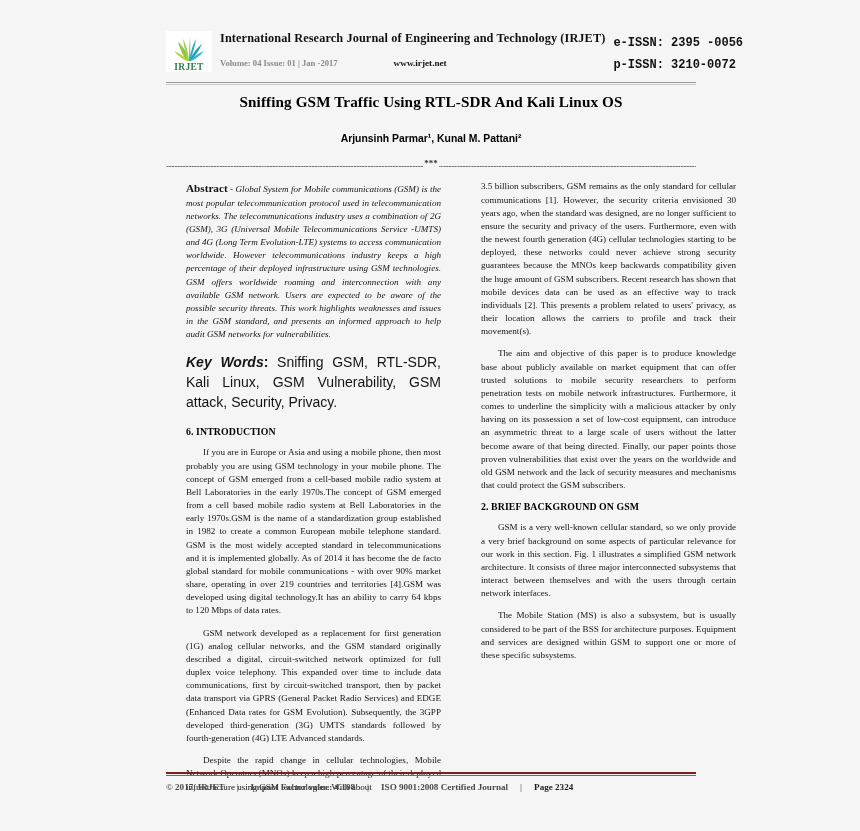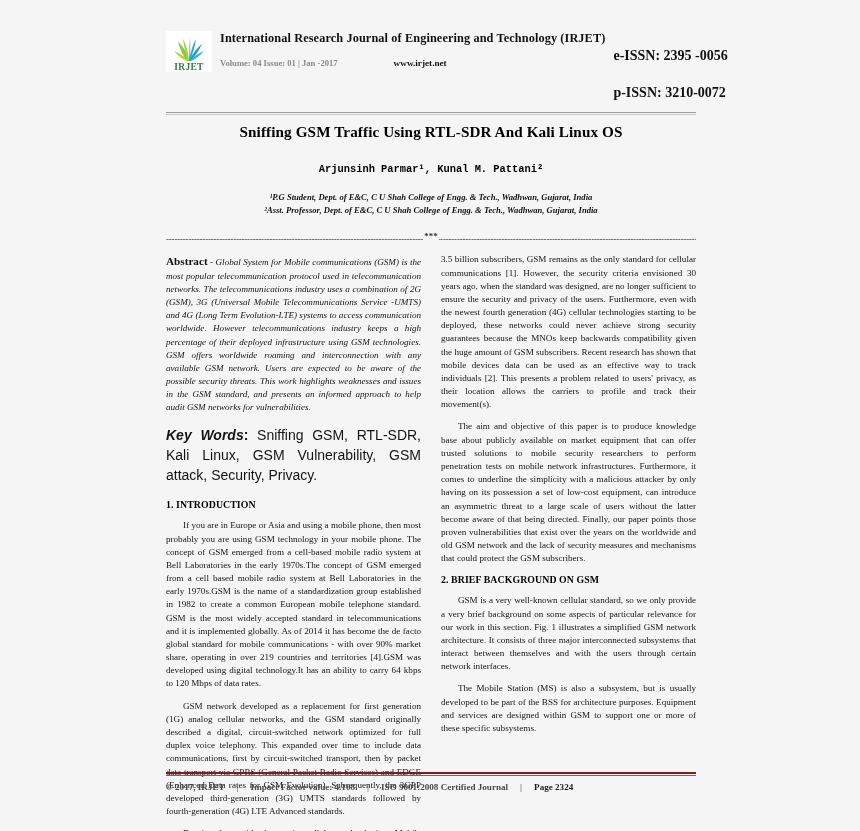--- a/index.html
+++ b/index.html
@@ -81,47 +81,46 @@
     margin-left: 56px;
     white-space: nowrap;
   }
   .issn-block {
     flex: 0 0 auto;
     text-align: left;
     padding-left: 8px;
     padding-top: 2px;
   }
   .issn {
-    font-family: Liberation Serif, serif;
-    font-weight: bold;
-    font-size: 14px;
+    font-family: Liberation Mono, monospace;
+    font-weight: bold;
+    font-size: 12px;
     color: #111;
     line-height: 1.85;
     white-space: nowrap;
-    margin-top: 11px;
   }
   .rule-gray {
     margin-top: 2px;
     border-top: 1.6px solid #9c9c9c;
     border-bottom: 1.1px solid #c9c9c9;
     height: 1px;
   }
 
   
   .title-block { text-align: center; }
   .paper-title {
     font-family: "Liberation Serif", serif;
     font-weight: bold;
     font-size: 15.2px;
     color: #000;
     margin-top: 8px;
     letter-spacing: .1px;
   }
   .authors {
-    font-family: Liberation Mono, monospace;
+    font-family: Liberation Sans, sans-serif;
     font-weight: bold;
     font-size: 10.4px;
     margin-top: 22px;
     color: #000;
   }
   .affil {
     font-family: "Liberation Serif", serif;
     font-style: italic;
     font-weight: bold;
     font-size: 8.6px;
@@ -165,20 +164,21 @@
 
   
   .columns {
     display: flex;
     margin-top: 9px;
     align-items: flex-start;
   }
   .col {
     width: 255px;
     flex: 0 0 255px;
+    margin-left: 20px;
   }
   .col-left { margin-right: 20px; }
 
   p.body {
     font-family: Liberation Serif, serif;
     font-size: 9.1px;
     line-height: 1.45;
     text-align: justify;
     margin: 0 0 9px 0;
     color: #141414;
@@ -298,60 +298,56 @@
       </div>
     </div>
 
     <div class="rule-gray"></div>
 
     <div class="title-block">
       <div class="paper-title">Sniffing GSM Traffic Using RTL-SDR And Kali Linux OS</div>
       <div class="authors">
         <span>Arjunsinh Parmar¹, Kunal M. Pattani²</span>
       </div>
-      <div class="affil">
-        <div>¹P.G Student, Dept. of E&amp;C, C U Shah College of Engg. &amp; Tech., Wadhwan, Gujarat, India</div>
-        <div>²Asst. Professor, Dept. of E&amp;C, C U Shah College of Engg. &amp; Tech., Wadhwan, Gujarat, India</div>
-      </div>
     </div>
 
     <div class="star-divider">
       <div class="dashes">---------------------------------------------------------------------------------------------------------------------------------------------------------------------------------------------------------------------</div>
       <div class="stars">
         <span>***</span>
       </div>
     </div>
 
     <div class="columns">
 
       <div class="col col-left">
 
         <p class="abstract"><b class="lead">Abstract</b><span> - </span><span>Global System for Mobile communications (GSM) is the most popular telecommunication protocol used in telecommunication networks. The telecommunications industry uses a combination of 2G (GSM), 3G (Universal Mobile Telecommunications Service -UMTS) and 4G (Long Term Evolution-LTE) systems to access communication worldwide. However telecommunications industry keeps a high percentage of their deployed infrastructure using GSM technologies. GSM offers worldwide roaming and interconnection with any available GSM network. Users are expected to be aware of the possible security threats. This work highlights weaknesses and issues in the GSM standard, and presents an informed approach to help audit GSM networks for vulnerabilities.</span></p>
 
         <p class="keywords"><b class="kw">Key Words</b><b>: </b><span>Sniffing GSM, RTL-SDR, Kali Linux, GSM Vulnerability, GSM attack, Security, Privacy.</span></p>
 
-        <h2 class="section">1. INTRODUCTION</h2>
+        <h2 class="section">6. INTRODUCTION</h2>
 
         <p class="body indent">If you are in Europe or Asia and using a mobile phone, then most probably you are using GSM technology in your mobile phone. The concept of GSM emerged from a cell-based mobile radio system at Bell Laboratories in the early 1970s.The concept of GSM emerged from a cell based mobile radio system at Bell Laboratories in the early 1970s.GSM is the name of a standardization group established in 1982 to create a common European mobile telephone standard. GSM is the most widely accepted standard in telecommunications and it is implemented globally. As of 2014 it has become the de facto global standard for mobile communications - with over 90% market share, operating in over 219 countries and territories [4].GSM was developed using digital technology.It has an ability to carry 64 kbps to 120 Mbps of data rates.</p>
         <p class="body indent">GSM network developed as a replacement for first generation (1G) analog cellular networks, and the GSM standard originally described a digital, circuit-switched network optimized for full duplex voice telephony. This expanded over time to include data communications, first by circuit-switched transport, then by packet data transport via GPRS (General Packet Radio Services) and EDGE (Enhanced Data rates for GSM Evolution). Subsequently, the 3GPP developed third-generation (3G) UMTS standards followed by fourth-generation (4G) LTE Advanced standards.</p>
         <p class="body indent">Despite the rapid change in cellular technologies, Mobile Network Operators (MNOs) keep a high percentage of their deployed infrastructure using GSM technologies. With about</p>
       </div>
 
       <div class="col col-right">
 
         <p class="body">3.5 billion subscribers, GSM remains as the only standard for cellular communications [1]. However, the security criteria envisioned 30 years ago, when the standard was designed, are no longer sufficient to ensure the security and privacy of the users. Furthermore, even with the newest fourth generation (4G) cellular technologies starting to be deployed, these networks could never achieve strong security guarantees because the MNOs keep backwards compatibility given the huge amount of GSM subscribers. Recent research has shown that mobile devices data can be used as an effective way to track individuals [2]. This presents a problem related to users' privacy, as their location allows the carriers to profile and track their movement(s).</p>
 
         <p class="body indent">The aim and objective of this paper is to produce knowledge base about publicly available on market equipment that can offer trusted solutions to mobile security researchers to perform penetration tests on mobile network infrastructures. Furthermore, it comes to underline the simplicity with a malicious attacker by only having on its possession a set of low-cost equipment, can introduce an asymmetric threat to a large scale of users without the latter become aware of that being directed. Finally, our paper points those proven vulnerabilities that exist over the years on the worldwide and old GSM network and the lack of security measures and mechanisms that could protect the GSM subscribers.</p>
 
         <h2 class="section">2. BRIEF BACKGROUND ON GSM</h2>
 
         <p class="body indent">GSM is a very well-known cellular standard, so we only provide a very brief background on some aspects of particular relevance for our work in this section. Fig. 1 illustrates a simplified GSM network architecture. It consists of three major interconnected subsystems that interact between themselves and with the users through certain network interfaces.</p>
 
 
-        <p class="body indent">The Mobile Station (MS) is also a subsystem, but is usually developed to be part of the BSS for architecture purposes. Equipment and services are designed within GSM to support one or more of these specific subsystems.</p>
+        <p class="body indent">The Mobile Station (MS) is also a subsystem, but is usually considered to be part of the BSS for architecture purposes. Equipment and services are designed within GSM to support one or more of these specific subsystems.</p>
       </div>
     </div>
   </div>
 
   <div class="footer">
     <div class="rule-maroon"></div>
     <div class="footer-row">
       <span class="seg">© 2017, IRJET</span>
       <span class="sep">|</span>
       <span class="seg">Impact Factor value: 4.108</span>

